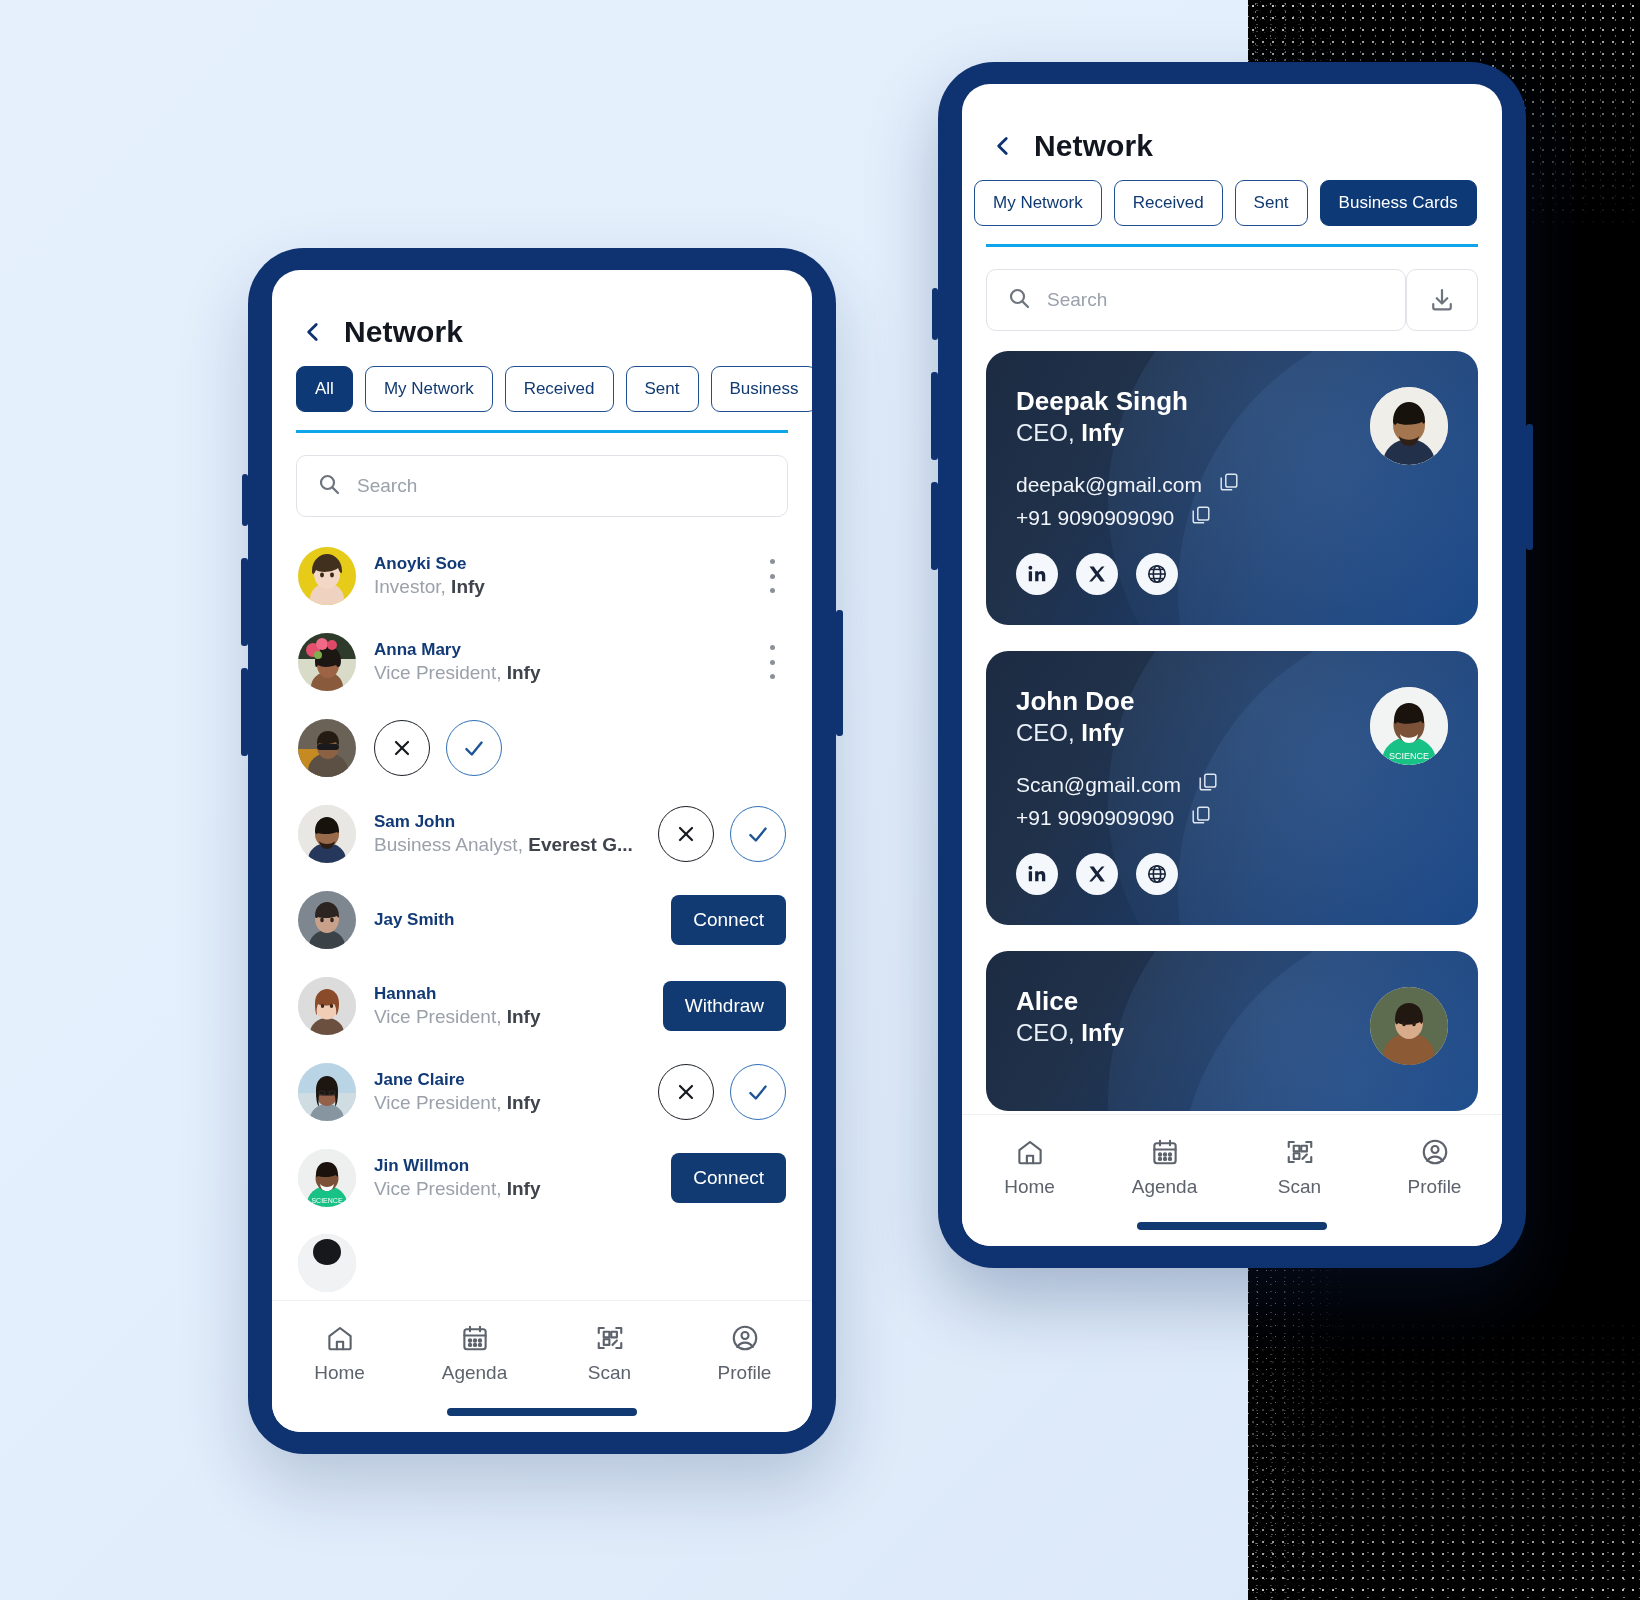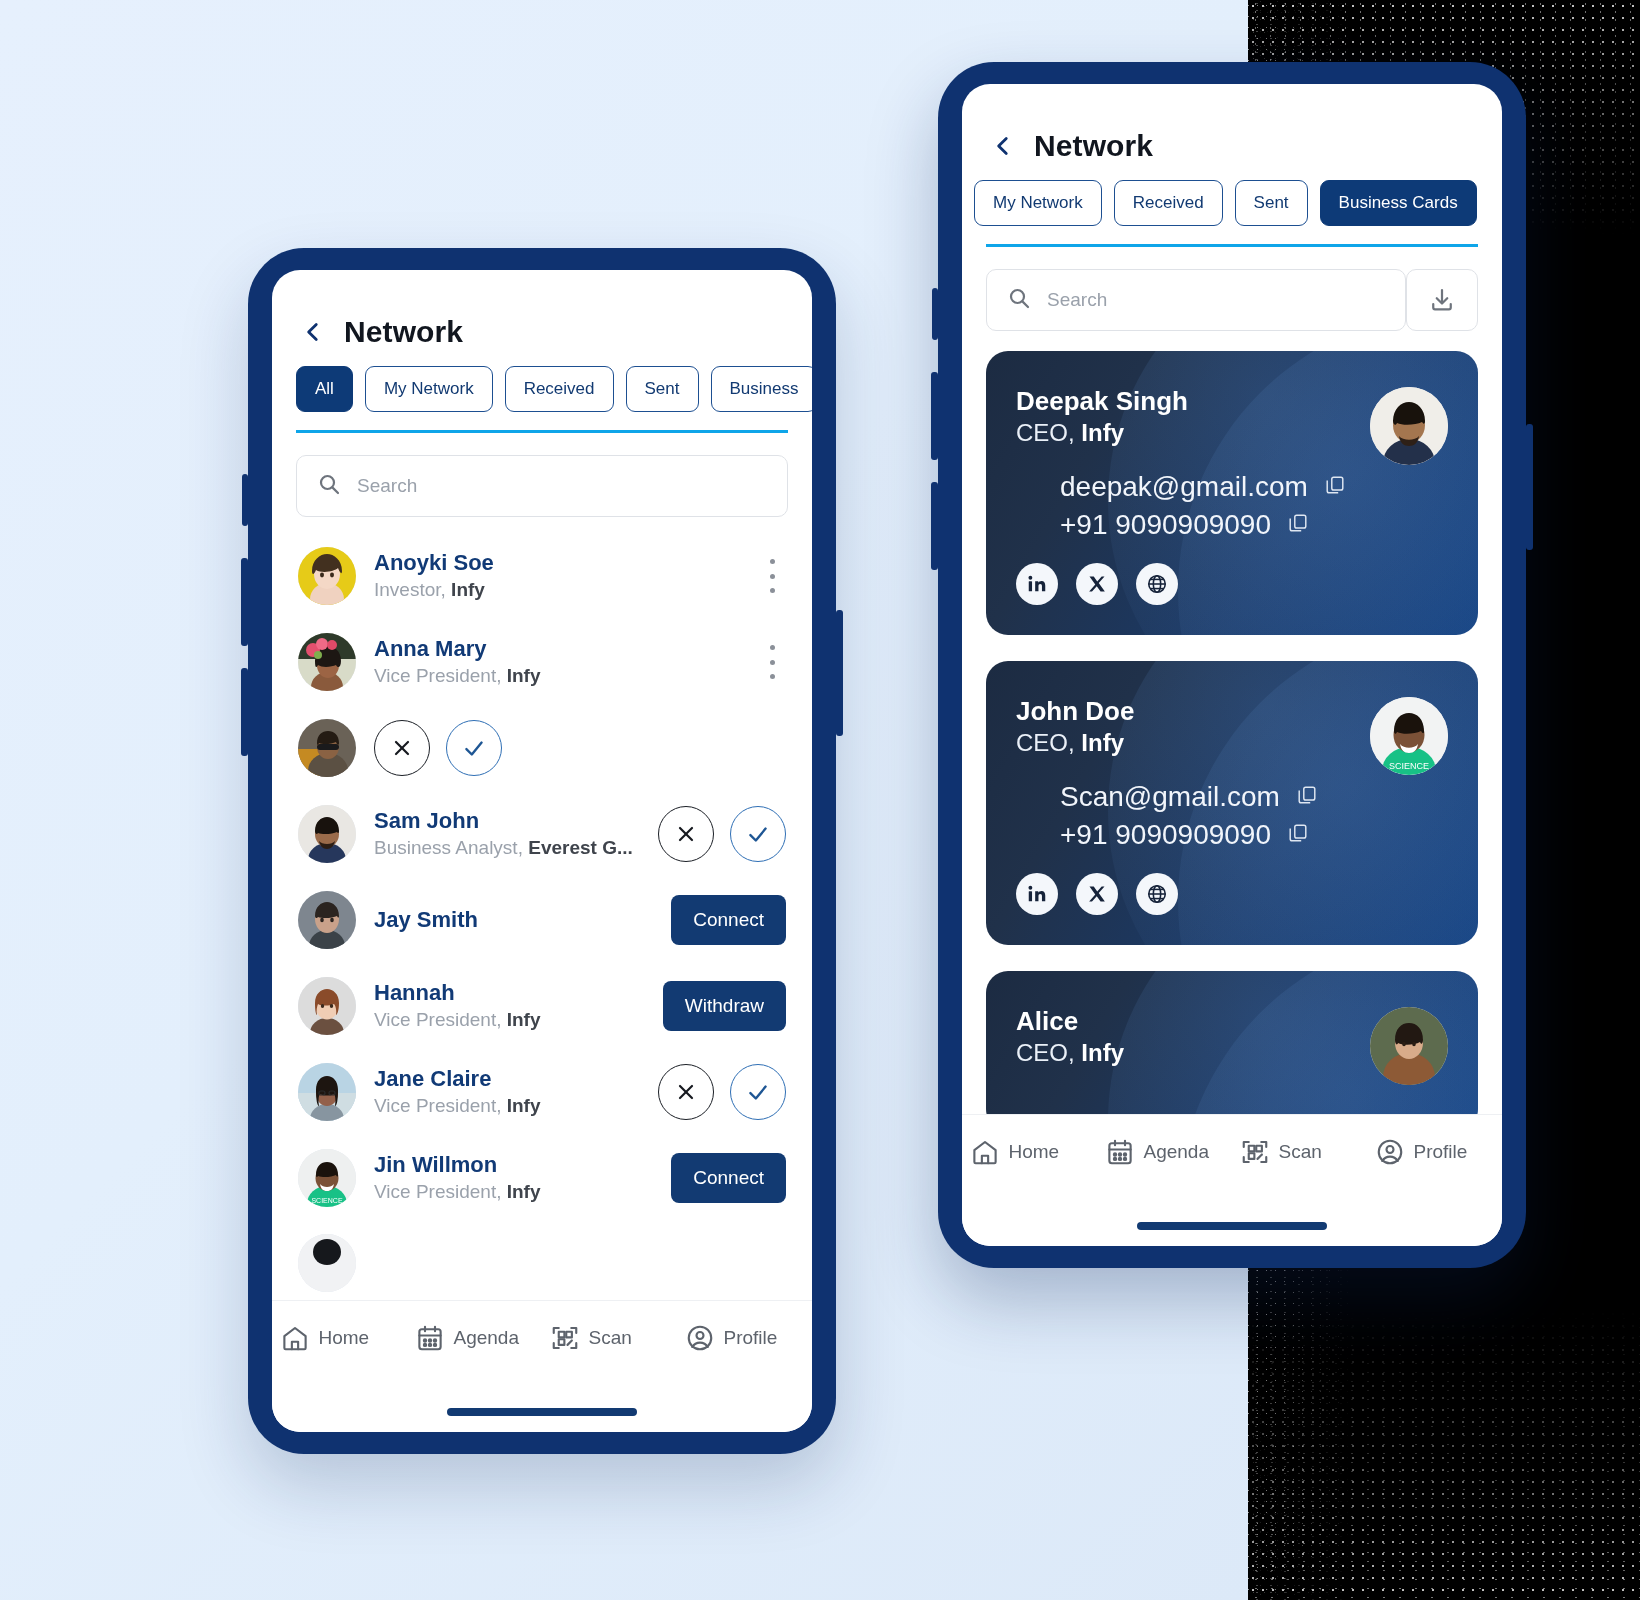--- a/index.html
+++ b/index.html
@@ -104,41 +104,41 @@
     width:72px; height:62px; border:1px solid #dfe2e7; border-radius:10px;
     display:flex; align-items:center; justify-content:center; background:#fff;
   }
 
   
   .list{ flex:1 1 auto; overflow:hidden; padding:6px 0 0 0; position:relative; }
   .row{ display:flex; align-items:center; padding:13px 26px; gap:18px; min-height:86px; }
   .av{ width:58px; height:58px; border-radius:50%; flex:0 0 58px; overflow:hidden; position:relative; background:#dfe5ee;}
   .av svg{ display:block; width:100%; height:100%; }
   .rowtxt{ flex:1 1 auto; min-width:0; }
-  .rname{ font-size:22px; color:#113a76; font-weight:600; line-height:1.25; white-space:nowrap; }
+  .rname{ font-size:17px; color:#113a76; font-weight:600; line-height:1.25; white-space:nowrap; }
   .rsub{ font-size:19px; color:#9aa1ab; line-height:1.35; white-space:nowrap; overflow:hidden; text-overflow:ellipsis; }
   .rsub b{ color:#3f444c; font-weight:700; }
   .acts{ display:flex; align-items:center; gap:16px; flex:0 0 auto; }
   .kebab{ width:8px; height:34px; display:flex; flex-direction:column; justify-content:space-between; align-items:center; margin-right:10px;}
   .kebab i{ width:5px; height:5px; border-radius:50%; background:#8b9099; display:block; }
   .cbtn{ width:56px; height:56px; border-radius:50%; display:flex; align-items:center; justify-content:center; background:#fff; }
   .cbtn.x{ border:1.6px solid #1b1f26; }
   .cbtn.v{ border:1.6px solid #2f6fb5; }
   .pill{
     background:#123a72; color:#fff; border:none; border-radius:8px;
     font-size:19px; padding:14px 22px; font-family:"Liberation Sans", sans-serif;
   }
 
   
   .bnav{
     flex:0 0 auto; height:132px; background:#fff; border-top:1px solid #eef0f3;
     display:flex; align-items:flex-start; justify-content:space-around; padding-top:22px;
     position:relative;
   }
-  .nav-item{ display:flex; flex-direction:row; align-items:center; gap:9px; width:120px; }
+  .nav-item{ display:flex; flex-direction:column; align-items:center; gap:9px; width:120px; }
   .nav-item span{ font-size:19px; color:#5d636c; }
   .homebar{
     position:absolute; bottom:16px; left:50%; transform:translateX(-50%);
     width:190px; height:8px; border-radius:5px; background:#123a72;
   }
 
   
   .cards{ flex:1 1 auto; overflow:hidden; padding:10px 24px 0 24px; }
   .bcard{
     position:relative; border-radius:22px; overflow:hidden;
@@ -149,21 +149,21 @@
   .bcard .swirl i{
     position:absolute; border-radius:50%;
     background:radial-gradient(circle at 30% 30%, rgba(99,150,215,.18), rgba(99,150,215,0) 70%);
   }
   .bc-top{ position:relative; z-index:2; display:flex; justify-content:space-between; align-items:flex-start; }
   .bc-name{ font-size:26px; color:#fff; font-weight:600; line-height:1.28; }
   .bc-role{ font-size:24px; color:#eaf0f8; line-height:1.28; font-weight:400; }
   .bc-role b{ font-weight:700; color:#fff; }
   .bc-av{ width:78px; height:78px; border-radius:50%; overflow:hidden; flex:0 0 78px; background:#e7ebf1; margin-top:2px;}
   .bc-av svg{ display:block; width:100%; height:100%; }
-  .bc-line{ position:relative; z-index:2; display:flex; align-items:center; gap:16px; color:#f1f5fb; font-size:28px; margin-top:6px;margin-left:44px; }
+  .bc-line{ position:relative; z-index:2; display:flex; align-items:center; gap:16px; color:#f1f5fb; font-size:21px; margin-top:6px; }
   .bc-line:first-of-type{ margin-top:28px; }
   .socials{ position:relative; z-index:2; display:flex; gap:18px; margin-top:22px; }
   .soc{ width:42px; height:42px; border-radius:50%; background:#f4f7fb; display:flex; align-items:center; justify-content:center; }
 </style>
 </head>
 <body>
 
 <div class="bg-light"></div>
 <div class="bg-dark">
   <div class="speckle"></div>

